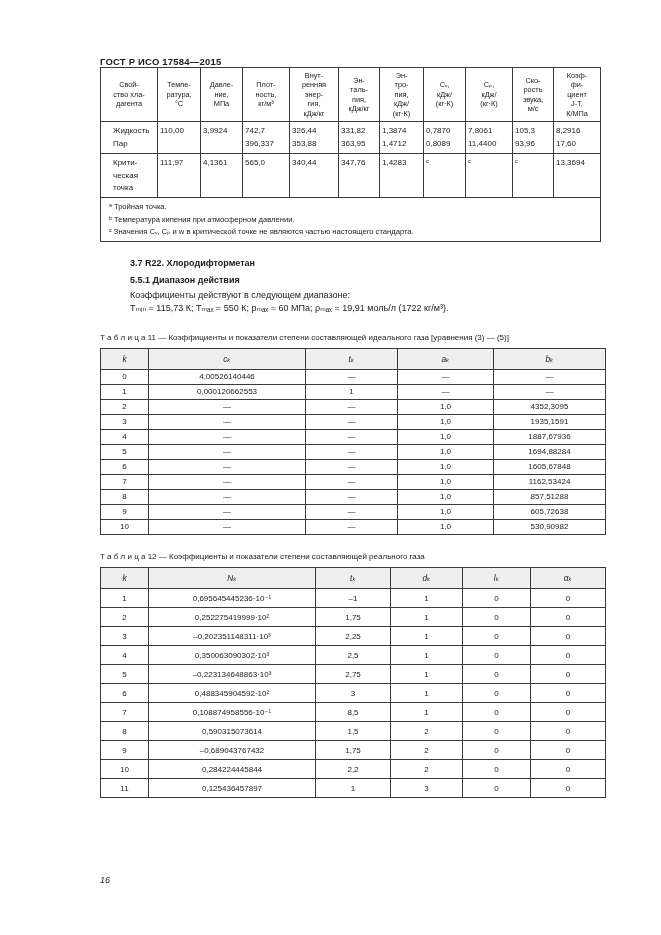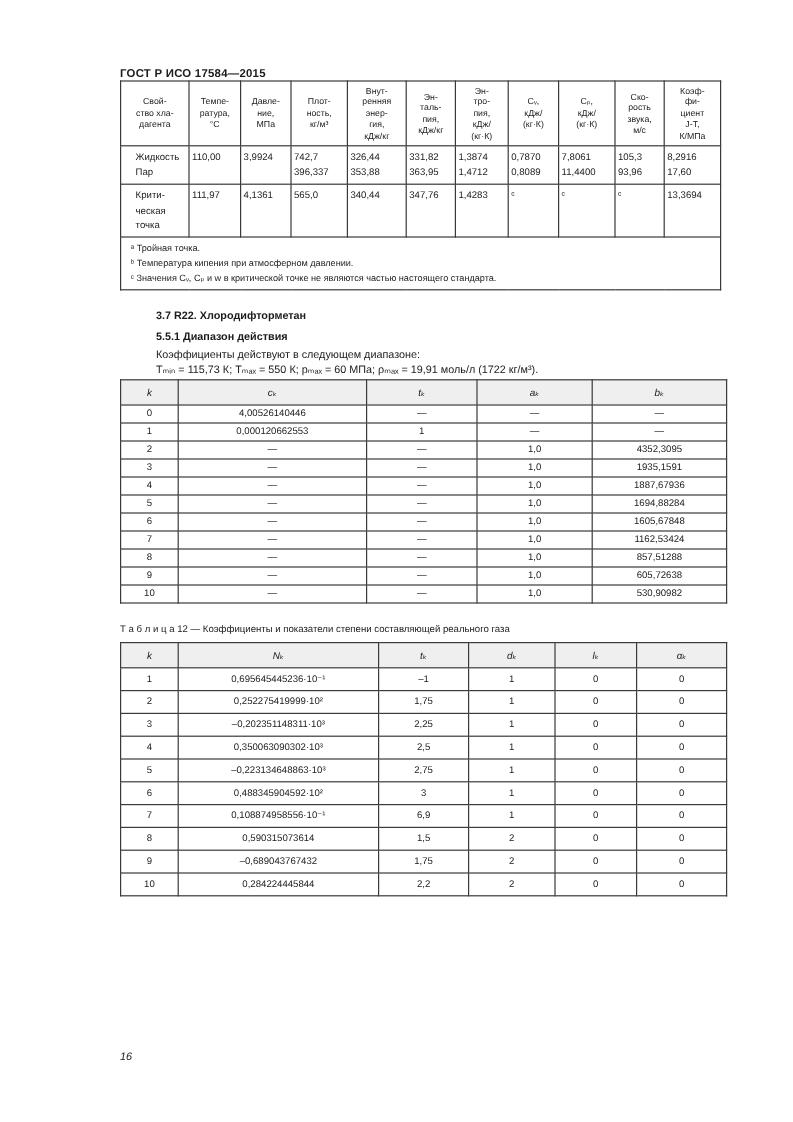--- a/index.html
+++ b/index.html
@@ -160,20 +160,21 @@
         </td>
       </tr>
     </tbody>
   </table>
 
   <div class="sec-title">3.7 R22. Хлородифторметан</div>
   <div class="sec-subtitle">5.5.1 Диапазон действия</div>
   <div class="sec-text">Коэффициенты действуют в следующем диапазоне:</div>
   <div class="sec-text">Tₘᵢₙ = 115,73 К; Tₘₐₓ = 550 К; pₘₐₓ = 60 МПа; ρₘₐₓ = 19,91 моль/л (1722 кг/м³).</div>
 
+  <div class="tbl-caption">Т а б л и ц а 11 — Коэффициенты и показатели степени составляющей идеального газа [уравнения (3) — (5)]</div>
   <table class="t11">
     <colgroup>
       <col style="width:48px">
         <col style="width:157px">
         <col style="width:92px">
         <col style="width:96px">
         <col style="width:112px">
     </colgroup>
     <thead>
       <tr>
@@ -346,21 +347,21 @@
     <td>0,488345904592·10²</td>
     <td>3</td>
     <td>1</td>
     <td>0</td>
     <td>0</td>
   </tr>
 
   <tr>
     <td>7</td>
     <td>0,108874958556·10⁻¹</td>
-    <td>6,9</td>
+    <td>8,5</td>
     <td>1</td>
     <td>0</td>
     <td>0</td>
   </tr>
 
   <tr>
     <td>8</td>
     <td>0,590315073614</td>
     <td>1,5</td>
     <td>2</td>
@@ -379,17 +380,25 @@
 
   <tr>
     <td>10</td>
     <td>0,284224445844</td>
     <td>2,2</td>
     <td>2</td>
     <td>0</td>
     <td>0</td>
   </tr>
 
+  <tr>
+    <td>11</td>
+    <td>0,125436457897</td>
+    <td>1</td>
+    <td>3</td>
+    <td>0</td>
+    <td>0</td>
+  </tr>
 </tbody>
   </table>
 
   <div class="page-number">16</div>
 </div>
 
 </body></html>

